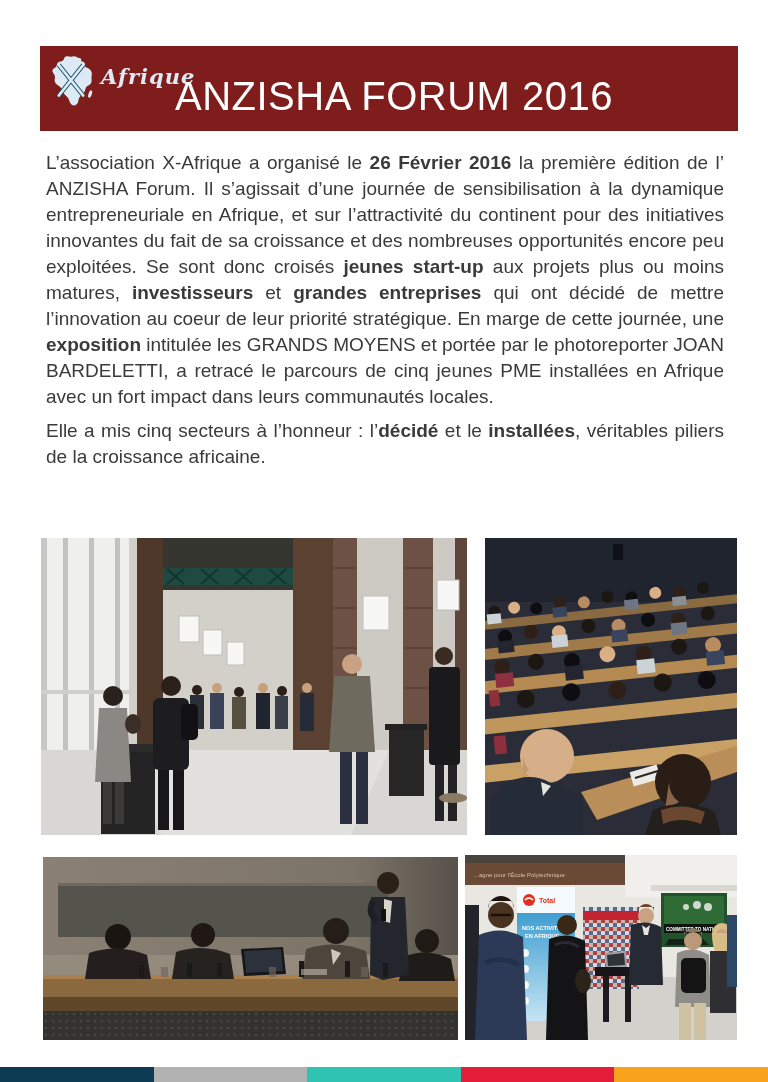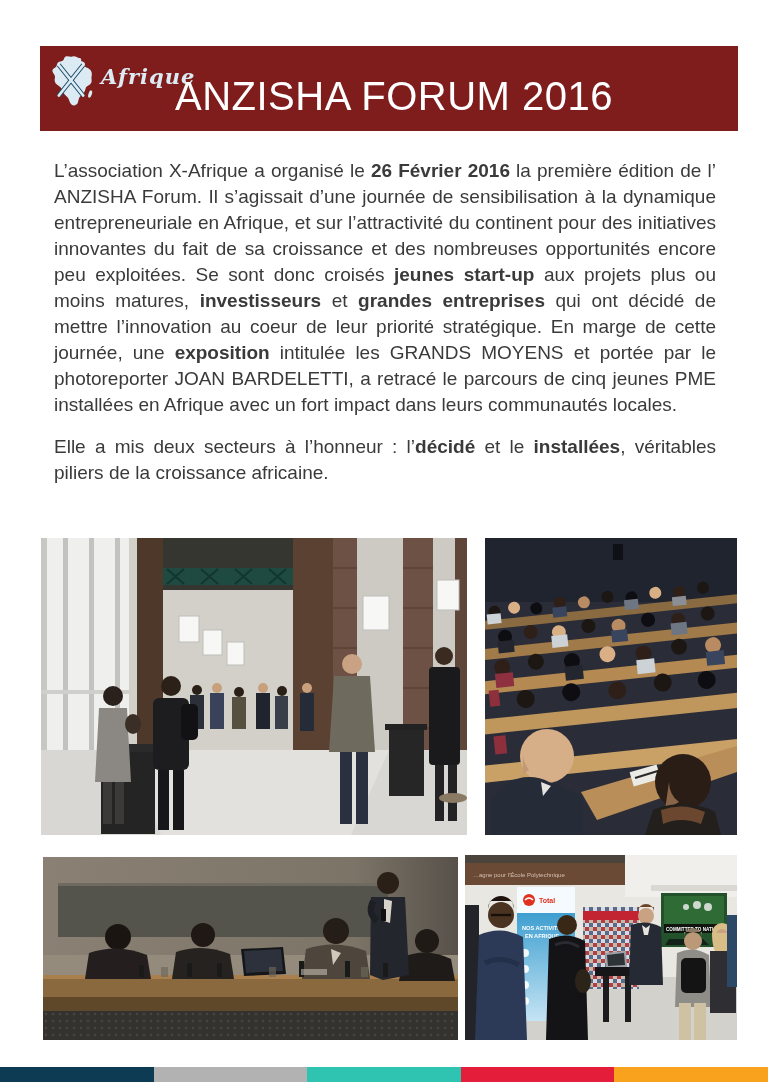--- a/index.html
+++ b/index.html
@@ -10,21 +10,21 @@
   .logo{position:absolute;left:8px;top:7px;display:flex;align-items:center;gap:7px;height:56px;}
   .logo svg{width:46px;height:52px;display:block;}
   .brand{font-family:"DejaVu Serif",serif;font-style:italic;font-weight:bold;
          font-size:21px;color:#dcebf3;letter-spacing:1px;padding-bottom:10px;}
   .title{position:absolute;left:135px;top:0;height:85px;line-height:85px;
          color:#ffffff;font-size:40px;font-weight:normal;letter-spacing:.5px;
          padding-top:8px;white-space:nowrap;}
   
   .article{position:absolute;left:38px;top:142px;width:694px;color:#3a3a3a;
            font-size:19px;line-height:26px;text-align:justify;}
-  .article p{margin:16px;}
+  .article p{margin:8px;}
   .b{font-weight:bold;}
   
   figure{margin:0;position:absolute;overflow:hidden;}
   figure svg{display:block;width:100%;height:100%;}
   .ph1{left:41px;top:538px;width:426px;height:297px;}
   .ph2{left:485px;top:538px;width:252px;height:297px;}
   .ph3{left:43px;top:857px;width:415px;height:183px;}
   .ph4{left:465px;top:855px;width:272px;height:185px;}
   
   .footer{position:absolute;left:0;bottom:0;width:768px;height:15px;display:flex;}
@@ -43,21 +43,21 @@
         <path stroke="#1a4a66" stroke-width="6" fill="none" d="M14,12 L46,52 M46,12 L14,52"></path>
         <path stroke="#dcebf3" stroke-width="3.4" fill="none" stroke-linecap="round" d="M14,12 L46,52 M46,12 L14,52"></path>
       </svg>
       <span class="brand">Afrique</span>
     </div>
     <div class="title">ANZISHA FORUM 2016</div>
   </header>
 
   <section class="article">
     <p><span>L’association X-Afrique a organisé le </span><span class="b">26 Février 2016</span><span> la première édition de l’ ANZISHA Forum. Il s’agissait d’une journée de sensibilisation à la dynamique entrepreneuriale en Afrique, et sur l’attractivité du continent pour des initiatives innovantes du fait de sa croissance et des nombreuses opportunités encore peu exploitées. Se sont donc croisés </span><span class="b">jeunes start-up</span><span> aux projets plus ou moins matures, </span><span class="b">investisseurs</span><span> et </span><span class="b">grandes entreprises</span><span> qui ont décidé de mettre l’innovation au coeur de leur priorité stratégique. En marge de cette journée, une </span><span class="b">exposition</span><span> intitulée les GRANDS MOYENS et portée par le photoreporter JOAN BARDELETTI, a retracé le parcours de cinq jeunes PME installées en Afrique avec un fort impact dans leurs communautés locales.</span></p>
-    <p><span>Elle a mis deux secteurs à l’honneur : l’</span><span class="b">décidé</span><span> et le </span><span class="b">installées</span><span>, véritables piliers de la croissance africaine.</span></p>
+    <p><span>Elle a mis cinq secteurs à l’honneur : l’</span><span class="b">décidé</span><span> et le </span><span class="b">installées</span><span>, véritables piliers de la croissance africaine.</span></p>
   </section>
 
   <figure class="ph1" aria-label="exhibition hallway with participants networking">
     <svg viewBox="0 0 426 297" preserveAspectRatio="none">
       <rect width="426" height="297" fill="#dddbd6"></rect>
       <rect x="88" y="0" width="260" height="212" fill="#d2d0c9"></rect>
 
       <rect x="0" y="0" width="88" height="297" fill="#eff0ee"></rect>
       <rect x="0" y="0" width="6" height="297" fill="#c7c7c3"></rect>
       <rect x="22" y="0" width="5" height="297" fill="#c2c2be"></rect>

